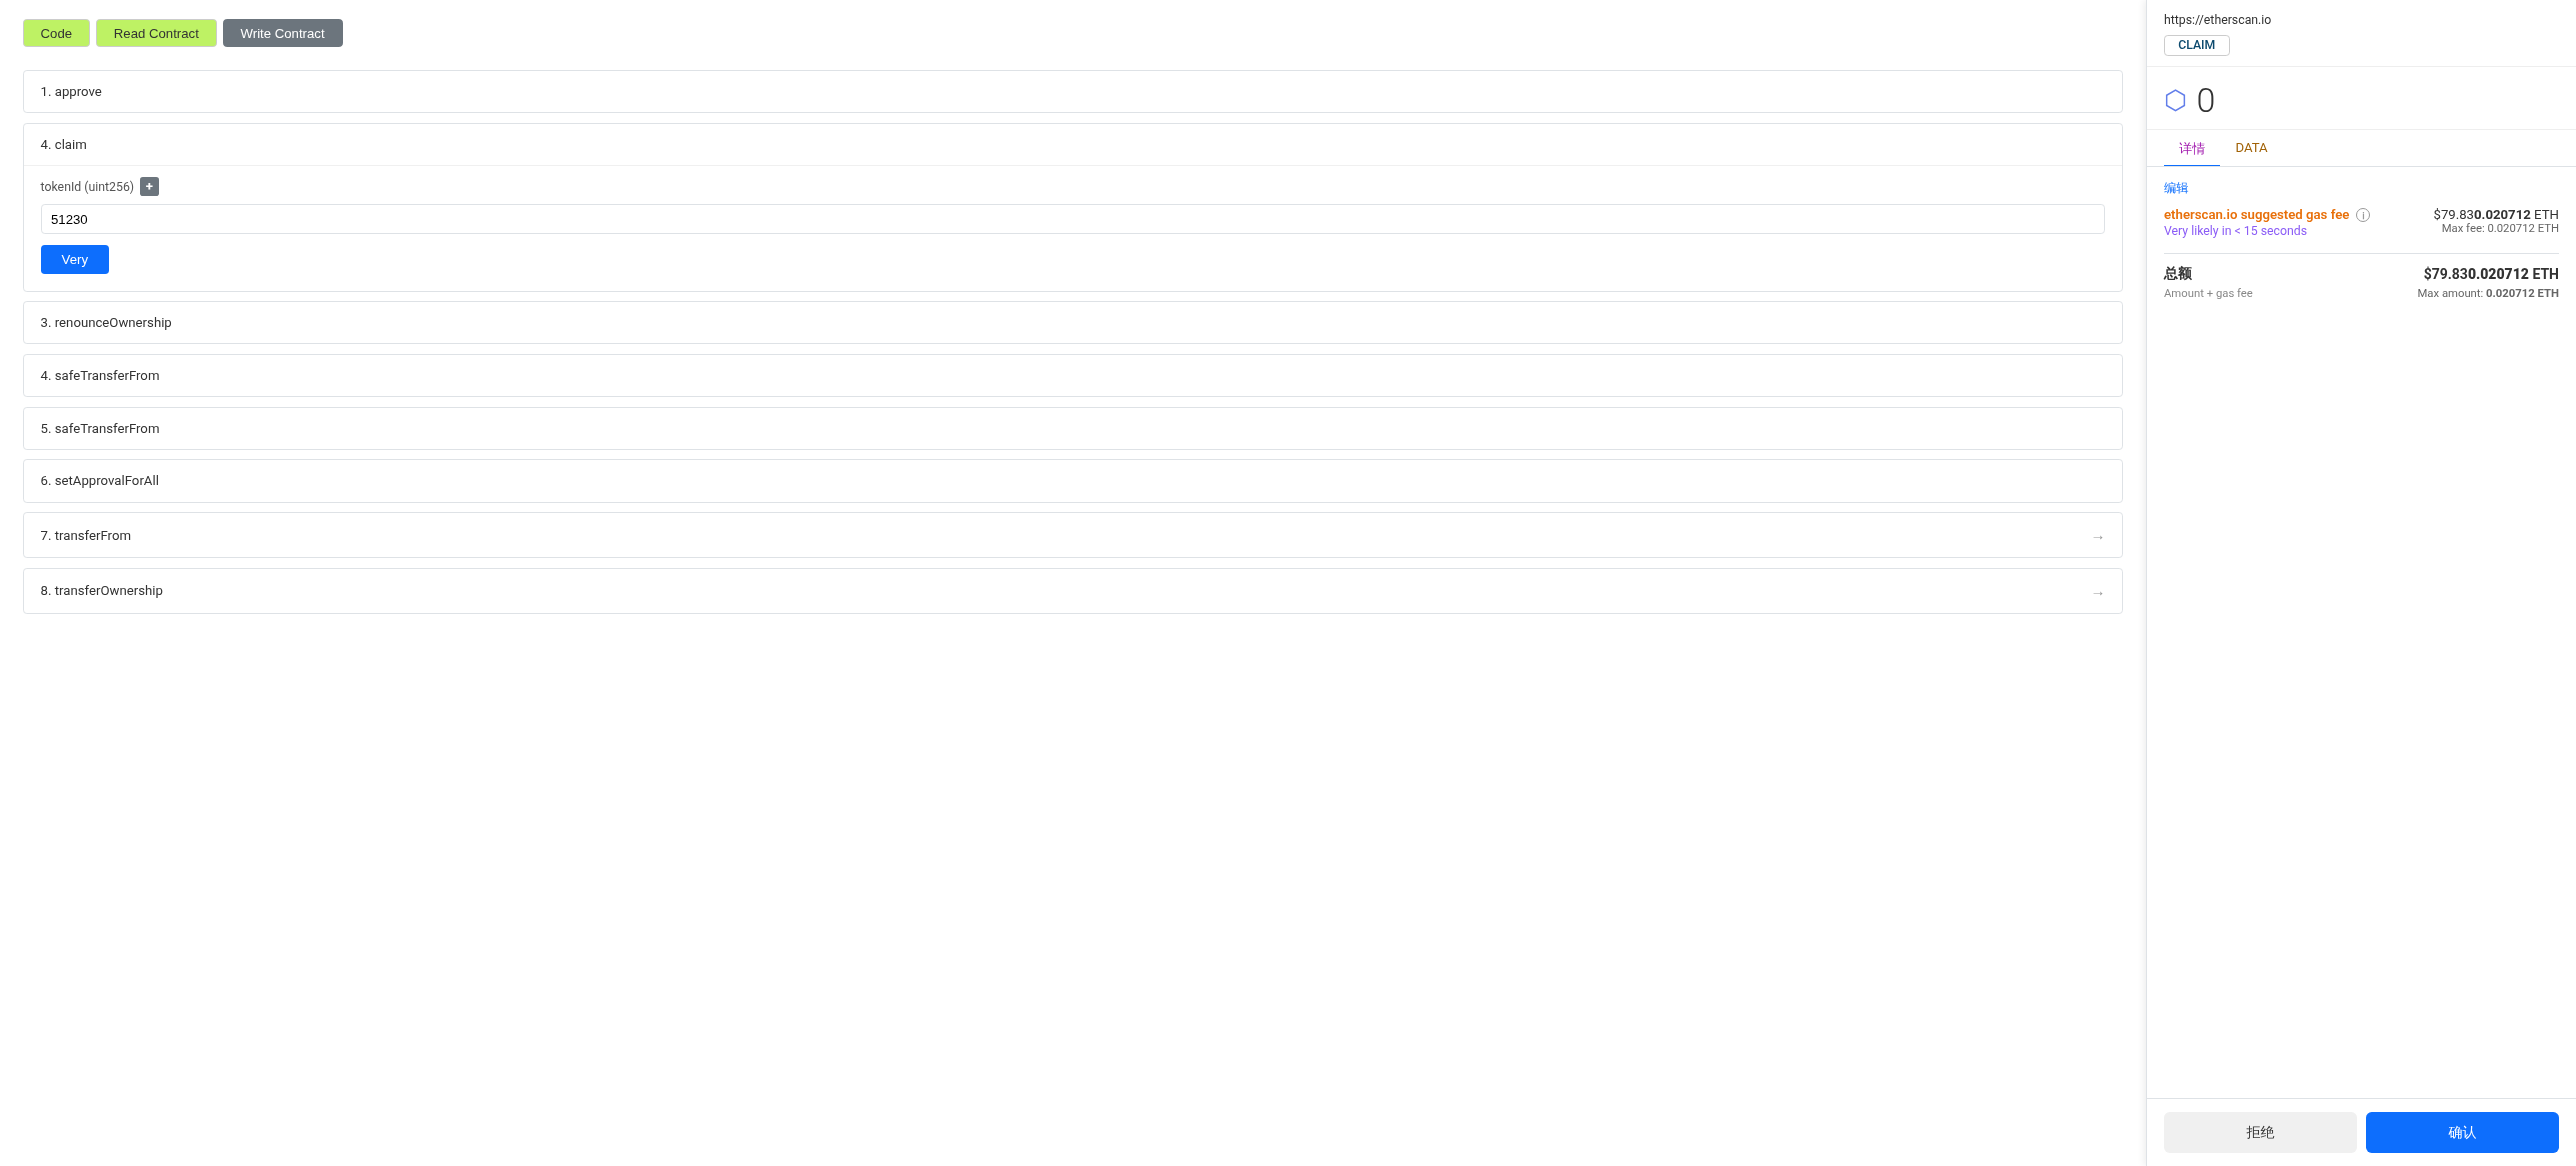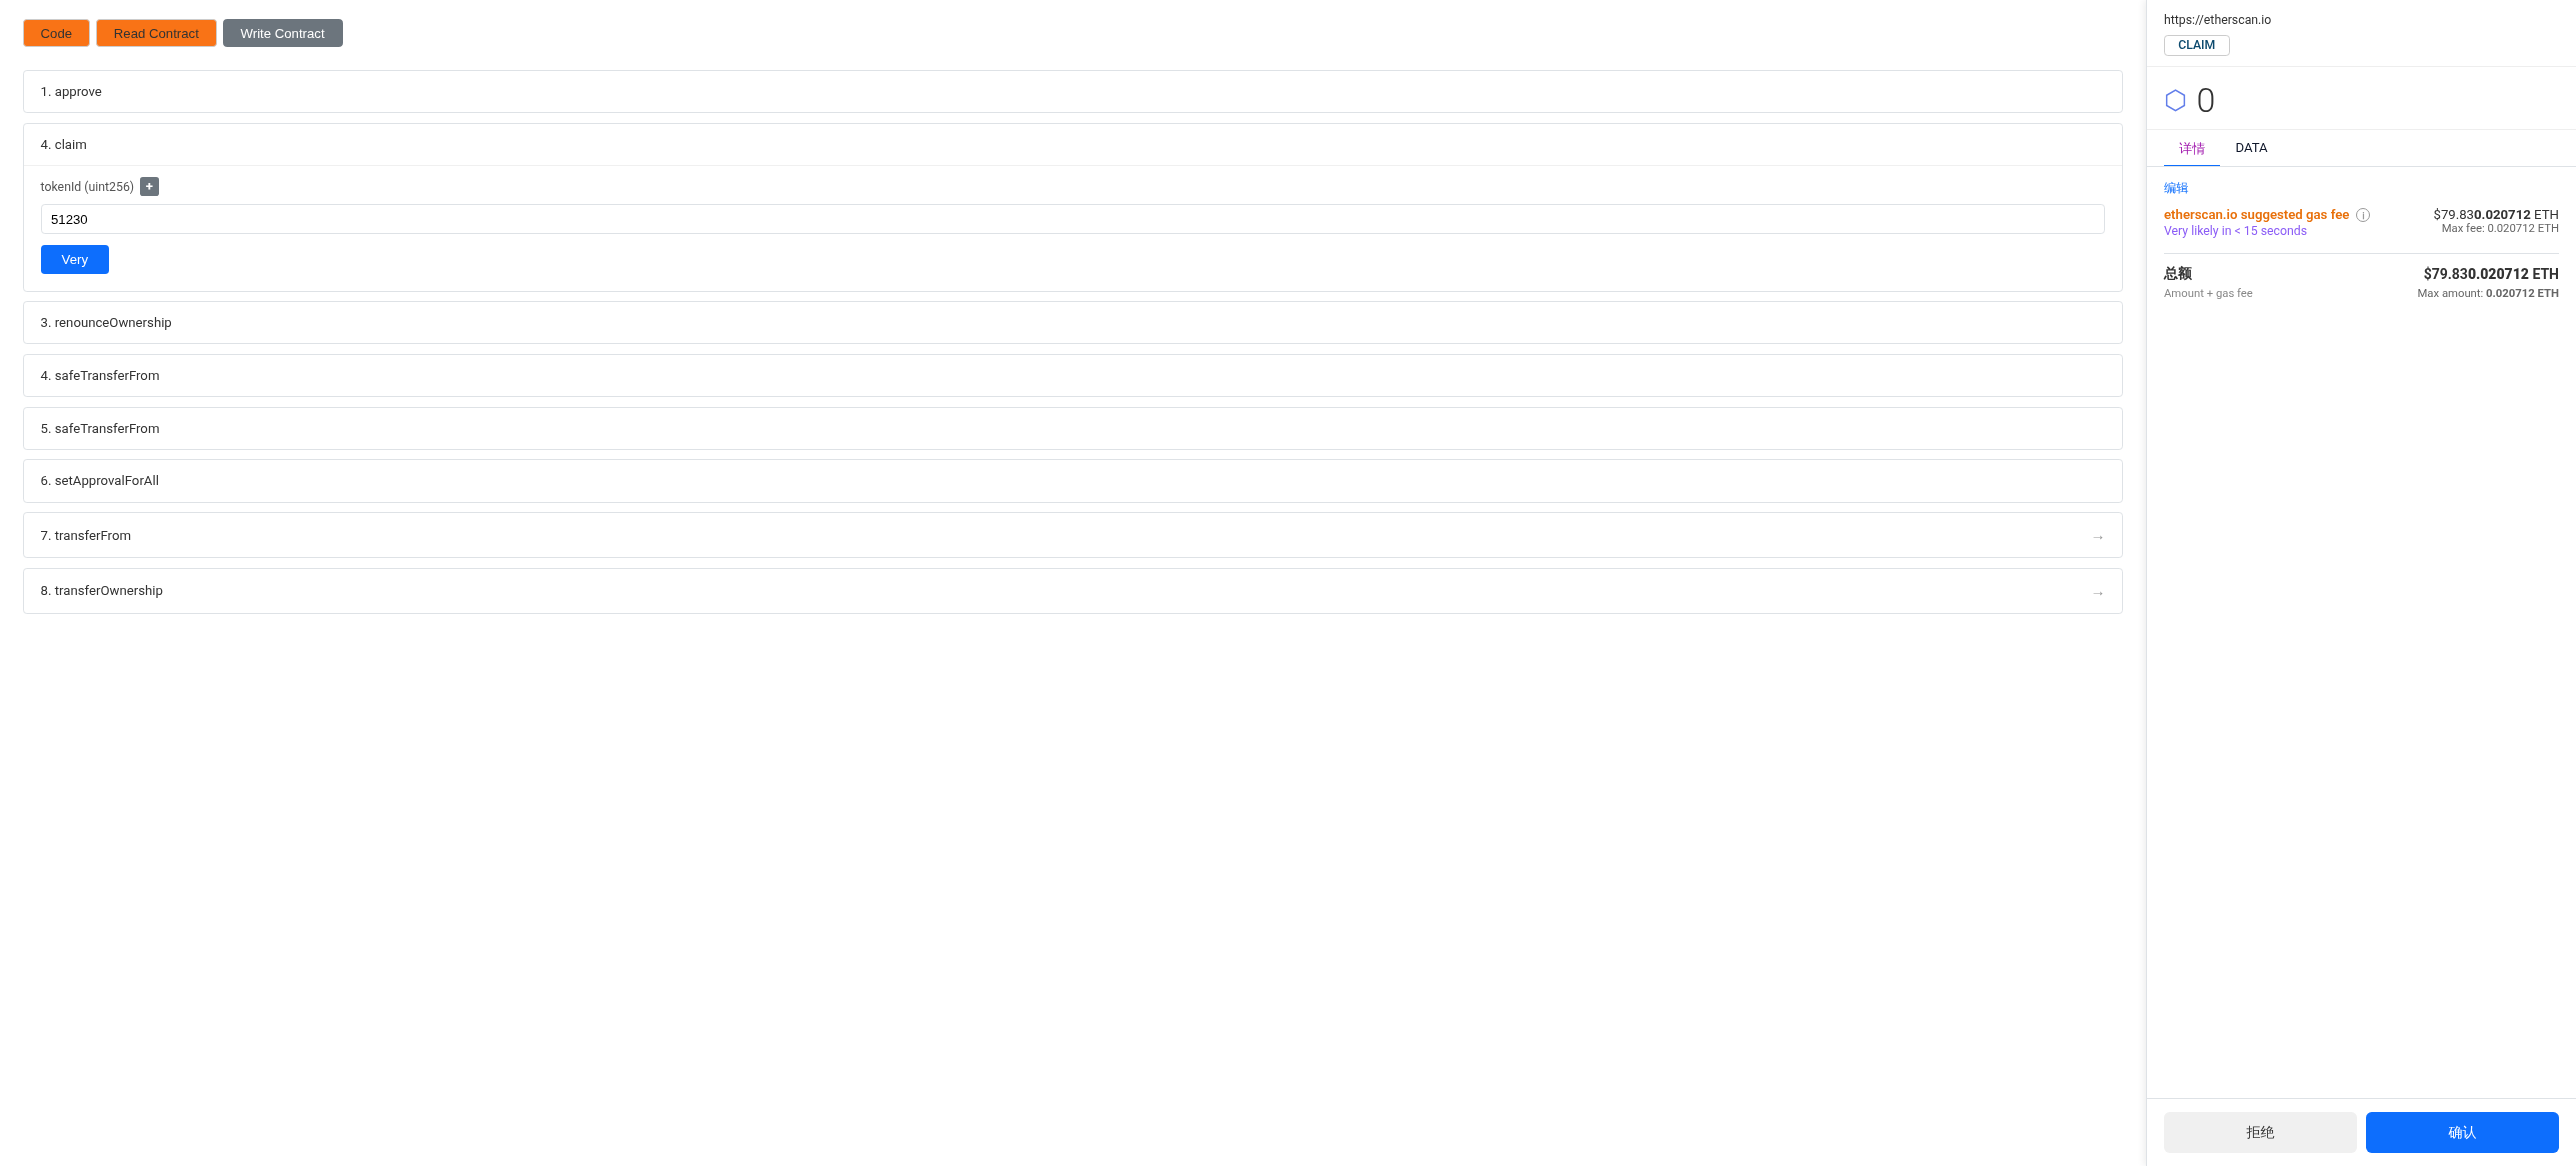--- a/index.html
+++ b/index.html
@@ -21,21 +21,21 @@
     
     .tab-bar {
       display: flex;
       gap: 5.7px;
       margin-bottom: 22.6px;
     }
     .tab-btn {
       padding: 5.7px 17px;
       border: 0.9px solid #ccc;
       border-radius: 3.8px;
-      background: #f97316;
+      background: #bef264;
       cursor: pointer;
       font-size: 13.2px;
       color: #333;
     }
     .tab-btn.active {
       background: #6c757d;
       color: #fff;
       border-color: #6c757d;
     }
 
@@ -166,21 +166,21 @@
     
     .mm-tabs {
       display: flex;
       border-bottom: 0.9px solid #dee2e6;
       padding: 0 17px;
     }
     .mm-tab {
       padding: 9.4px 15px 7.5px;
       font-size: 13.2px;
       cursor: pointer;
-      color: #0f172a;
+      color: #a16207;
       border-bottom: 1.9px solid transparent;
     }
     .mm-tab.active {
       color: #a21caf;
       border-bottom: 1.9px solid #0d6efd;
     }
 
     .mm-body {
       flex: 1;
       padding: 13.2px 17px;

